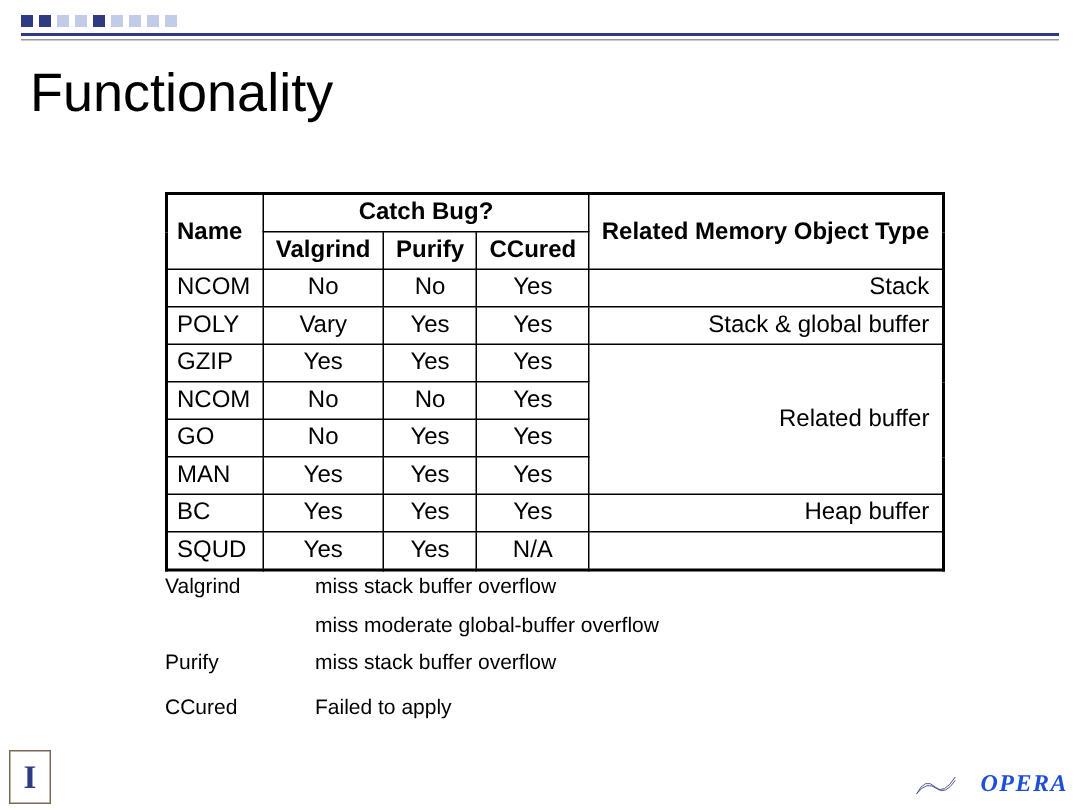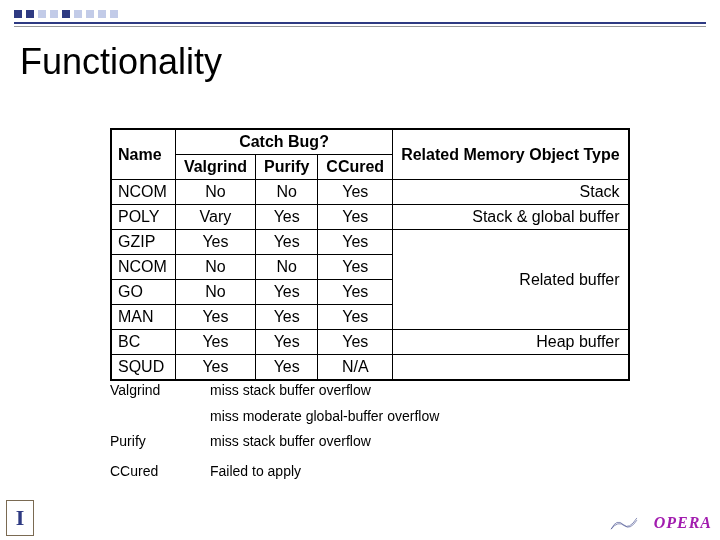--- a/index.html
+++ b/index.html
@@ -13,21 +13,21 @@
 h1{position:absolute;left:20px;top:44px;margin:0;font:36px/1 Arial;font-weight:400}
 table.ft{position:absolute;left:110px;top:128px;border-collapse:collapse;border:2px solid #000;font-size:16px}
 table.ft th,table.ft td{border:1px solid #000;padding:3px 8px;text-align:center;vertical-align:middle}
 table.ft th{font-weight:700}
 table.ft .name{text-align:left;padding-left:6px}
 table.ft .memtype{text-align:right;padding-left:8px}
 .notes{position:absolute;left:110px;top:380px;font-size:14px;line-height:1.55}
 .notes .row{display:flex;margin-bottom:4px}
 .notes .label{width:100px}
 .logoL{position:absolute;left:6px;bottom:4px;width:26px;height:34px;border:1px solid #7a6a52;display:flex;align-items:center;justify-content:center;color:#2e3a82;font:700 22px Georgia,serif}
-.logoR{position:absolute;right:8px;bottom:8px;color:#a21caf;font:italic 700 16px Georgia,serif;letter-spacing:1px;display:flex;align-items:center;gap:16px}
+.logoR{position:absolute;right:8px;bottom:8px;color:#1d4ed8;font:italic 700 16px Georgia,serif;letter-spacing:1px;display:flex;align-items:center;gap:16px}
 .logoR svg{width:28px;height:18px}
 </style>
 </head>
 <body>
 
 <div class="slide">
   <div class="topbar">
     <div class="dots">
       <div class="dot"></div>
         <div class="dot"></div>

